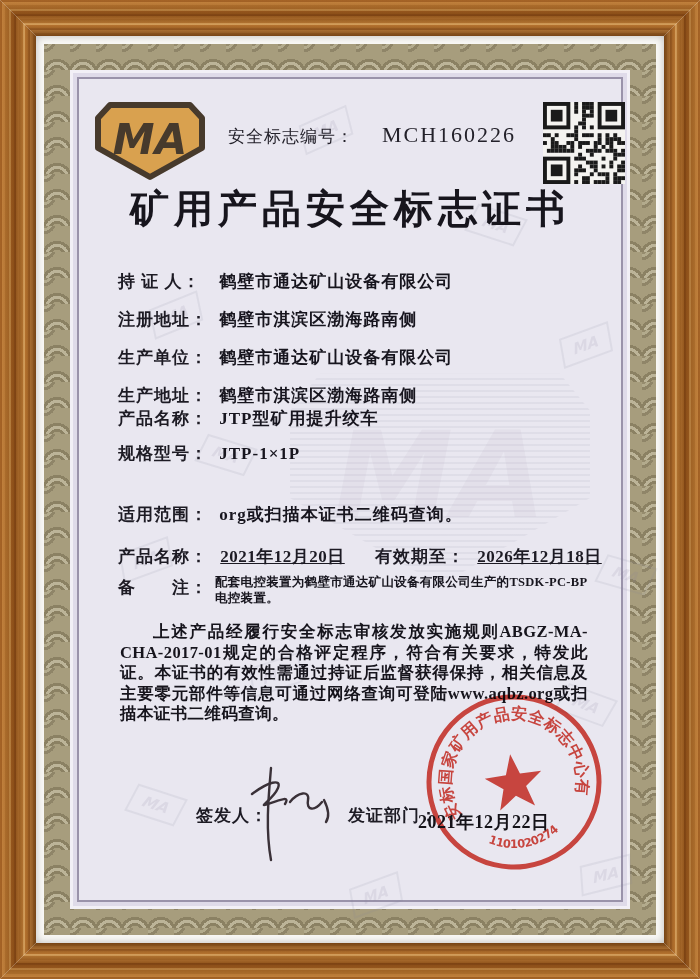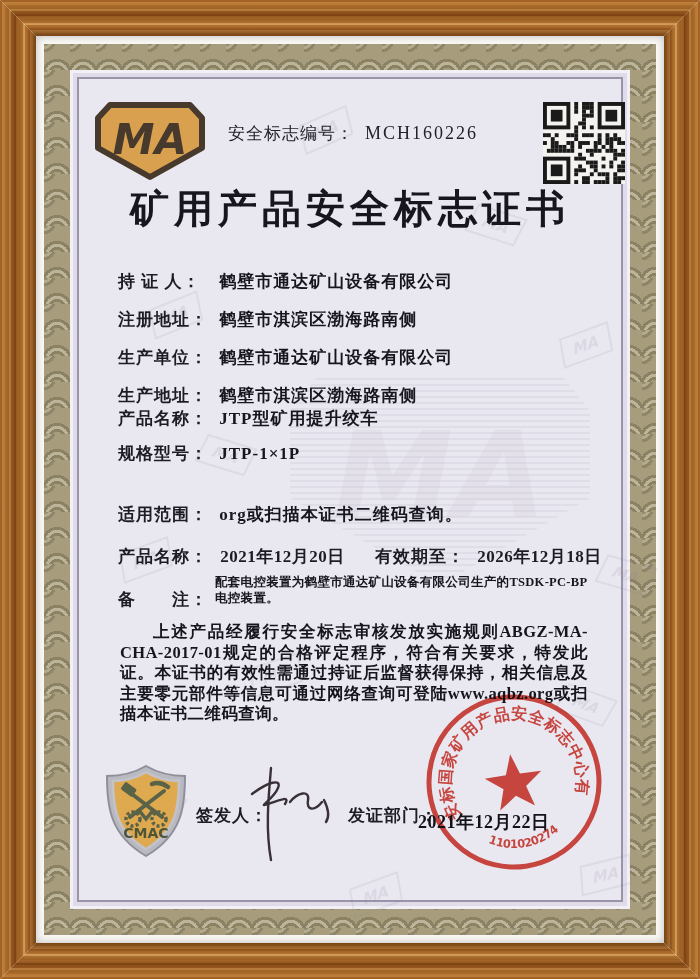--- a/index.html
+++ b/index.html
@@ -48,33 +48,33 @@
       font-size:15px;color:rgba(135,128,158,.14);}
   .wm-big{position:absolute;left:290px;top:360px;width:300px;height:230px;opacity:.55;
       clip-path:polygon(10% 6%,90% 6%,100% 22%,100% 60%,50% 98%,0 60%,0 22%);
       background:repeating-linear-gradient(180deg,rgba(128,122,148,.16) 0 2px,rgba(0,0,0,0) 2px 6px);
       display:flex;align-items:center;justify-content:center;pointer-events:none;}
   .wm-big span{font-family:"DejaVu Sans",sans-serif;font-weight:bold;font-style:italic;
       font-size:120px;color:rgba(128,122,148,.10);}
   
   .ma-badge{position:absolute;left:93px;top:101px;}
   .cert-no{position:absolute;left:228px;top:122px;font-size:17px;color:#23212a;letter-spacing:1px;}
-  .cert-no .num{font-family:"Liberation Serif",serif;font-size:18px;letter-spacing:2px;margin-left:11px;}
+  .cert-no .num{font-family:"Liberation Serif",serif;font-size:22px;letter-spacing:2px;margin-left:28px;}
   .qr{position:absolute;left:543px;top:102px;}
   .title{position:absolute;left:0;right:0;top:182px;text-align:center;font-size:39px;
      font-weight:800;letter-spacing:5px;color:#17151d;}
   
   .row{position:absolute;left:118px;font-size:17px;color:#1d1b24;white-space:nowrap;}
   .row .lab{font-weight:600;letter-spacing:1px;display:inline-block;min-width:94px;}
   .row .val{font-weight:700;margin-left:3px;letter-spacing:1px;color:#17151e;}
   .std-val{position:absolute;left:300px;font-family:"DejaVu Sans Mono",monospace;
      font-weight:700;font-size:15.5px;color:#17151e;line-height:20px;}
   .std-val .l1{margin-left:14px;}
   .dates .lab2{font-weight:600;letter-spacing:1px;}
-  .dates .val2{font-weight:700;letter-spacing:.5px;margin:0 26px 0 8px;}
+  .dates .val2{font-weight:700;letter-spacing:.5px;margin:0 26px 0 8px;text-decoration:underline;}
   .remark-val{position:absolute;left:215px;top:574px;width:380px;font-size:12.5px;
      font-weight:700;line-height:16px;color:#17151e;letter-spacing:.3px;white-space:normal;}
   .statement{position:absolute;left:120px;top:622px;width:468px;font-size:16.5px;font-weight:700;
      line-height:20.5px;color:#16141c;text-align:justify;text-indent:2em;letter-spacing:.4px;}
   
   .shield{position:absolute;left:102px;top:763px;}
   .signer-label{position:absolute;left:196px;top:804px;font-size:17px;font-weight:700;color:#1d1b24;letter-spacing:1px;}
   .signature{position:absolute;left:238px;top:756px;}
   .issuer-label{position:absolute;left:348px;top:804px;font-size:17px;font-weight:700;color:#1d1b24;letter-spacing:1px;}
   .stamp{position:absolute;left:424px;top:692px;width:180px;height:180px;
@@ -321,43 +321,27 @@
     <span class="val">org或扫描本证书二维码查询。</span>
   </div>
 
   <div class="row dates" style="top:545px">
     <span class="lab2">产品名称：</span>
     <span class="val2">2021年12月20日</span>
     <span class="lab2">有效期至：</span>
     <span class="val2">2026年12月18日</span>
   </div>
 
-  <div class="row" style="top:588px">
+  <div class="row" style="top:576px">
     <span class="lab">备　　注：</span>
   </div>
   <div class="remark-val">配套电控装置为鹤壁市通达矿山设备有限公司生产的TSDK-PC-BP电控装置。</div>
 
   <div class="statement">上述产品经履行安全标志审核发放实施规则ABGZ-MA-CHA-2017-01规定的合格评定程序，符合有关要求，特发此证。本证书的有效性需通过持证后监督获得保持，相关信息及主要零元部件等信息可通过网络查询可登陆www.aqbz.org或扫描本证书二维码查询。</div>
 
-  <div class="shield">
-    <svg width="88" height="96" viewBox="0 0 88 96">
-      <path d="M44,3 C56,10 70,13 83,13 C83,44 80,72 44,93 C8,72 5,44 5,13 C18,13 32,10 44,3 Z" fill="#b9b9c2" stroke="#8f8f9a" stroke-width="2"></path>
-      <path d="M44,9 C54,15 66,18 77,18 C77,45 74,68 44,86 C14,68 11,45 11,18 C22,18 34,15 44,9 Z" fill="#dfa94f" stroke="#c3c3cc" stroke-width="2.5"></path>
-      <g stroke="#5a6247" stroke-width="4" stroke-linecap="round" fill="none">
-        <path d="M26,28 L60,54"></path>
-        <path d="M62,28 L28,54"></path>
-      </g>
-      <rect x="20" y="22" width="14" height="9" rx="1.5" transform="rotate(37 27 26)" fill="#5a6247"></rect>
-      <path d="M66,24 Q58,18 50,21" stroke="#5a6247" stroke-width="4.5" fill="none" stroke-linecap="round"></path>
-      <circle cx="31" cy="56" r="7" fill="none" stroke="#5a6247" stroke-width="3.5" stroke-dasharray="3 2.2"></circle>
-      <circle cx="57" cy="56" r="7" fill="none" stroke="#5a6247" stroke-width="3.5" stroke-dasharray="3 2.2"></circle>
-      <path d="M36,46 L44,56 L52,46" stroke="#5a6247" stroke-width="3.5" fill="none"></path>
-      <text x="44" y="75" text-anchor="middle" font-family="DejaVu Sans, sans-serif" font-weight="bold" font-size="14" fill="#4c5538">CMAC</text>
-    </svg>
-  </div>
 
   <div class="signer-label">签发人：</div>
 
   <div class="signature">
     <svg width="110" height="110" viewBox="0 0 110 110">
       <g stroke="#3a3138" stroke-width="2.4" fill="none" stroke-linecap="round">
         <path d="M14,38 C30,26 44,22 40,32 C35,44 18,52 30,48 C44,43 52,40 47,48"></path>
         <path d="M33,12 C31,36 27,72 33,104"></path>
         <path d="M52,46 C60,36 72,34 70,44 C68,54 76,56 84,46"></path>
         <path d="M86,44 C90,52 92,60 88,66"></path>

